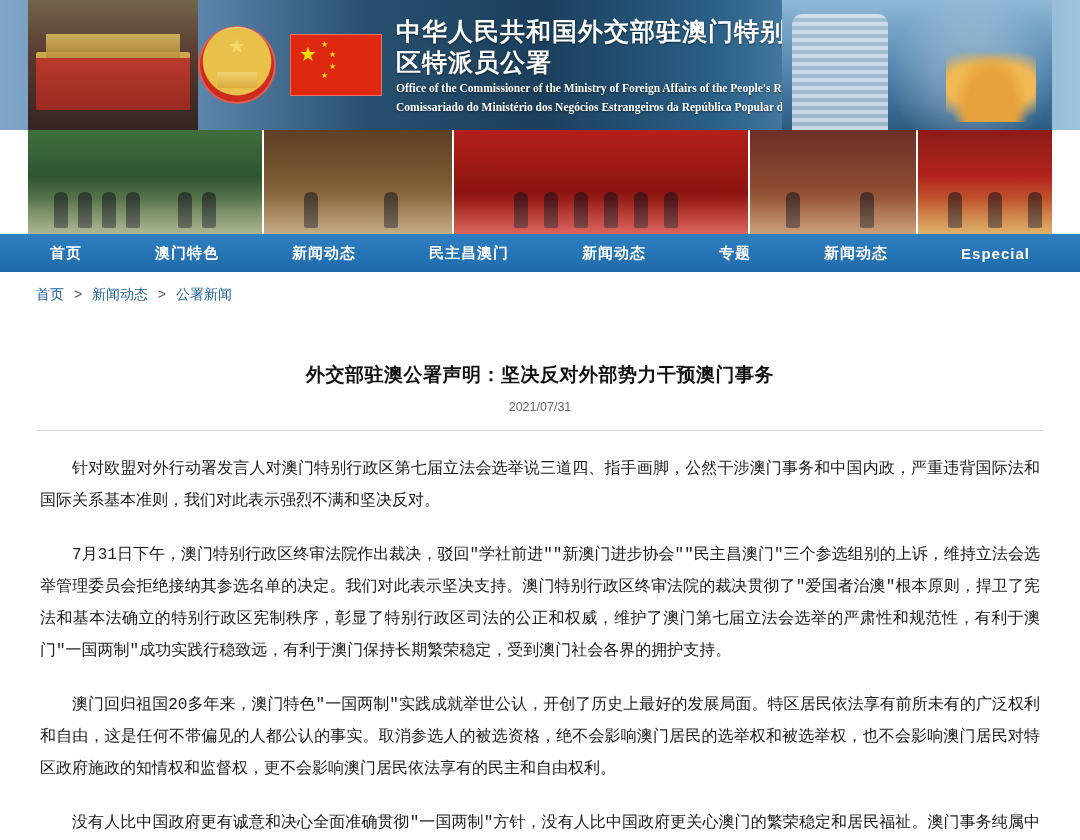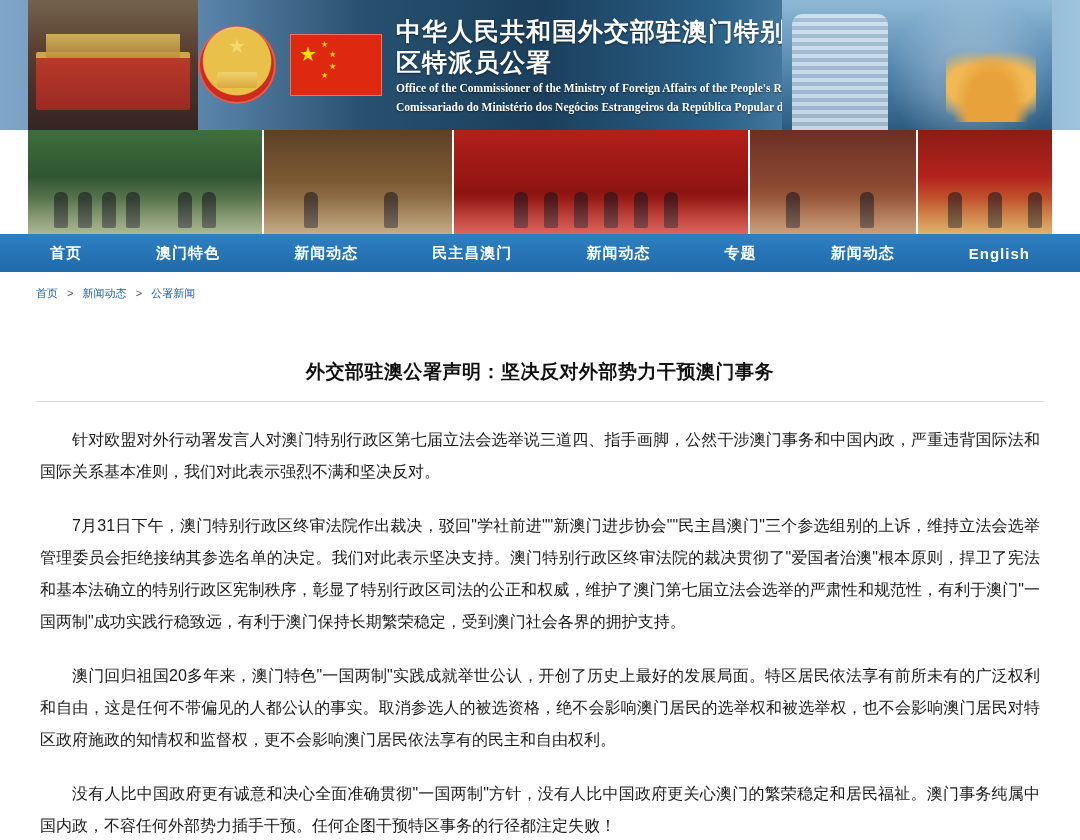--- a/index.html
+++ b/index.html
@@ -192,21 +192,21 @@
     font-weight: bold;
     letter-spacing: 1px;
     cursor: pointer;
     white-space: nowrap;
   }
 
   
   .breadcrumb {
     width: 1080px;
     padding: 14px 28px 10px 36px;
-    font-size: 11px;
+    font-size: 14px;
     color: #1b5e9a;
   }
   .breadcrumb a { color: #1b5e9a; text-decoration: none; cursor: pointer; }
   .breadcrumb .sep { color: #555; margin: 0 6px; }
 
   
   .article {
     width: 1080px;
     padding: 0 34px;
   }
@@ -233,21 +233,21 @@
   .article-body {
     padding: 0 6px;
   }
   .article-body p {
     font-size: 16px;
     line-height: 2.0;
     color: #1a1a1a;
     margin: 22px 0 0 0;
     text-align: justify;
     text-indent: 2em;
-    font-family: Liberation Sans, sans-serif;
+    font-family: Liberation Mono, monospace;
   }
 </style>
 </head>
 <body>
 
 <div class="site-header">
   <div class="hdr-left"></div>
 
   <div class="hdr-center">
     <div class="emblem"></div>
@@ -309,34 +309,35 @@
 
 <div class="nav-bar">
   <div class="nav-inner">
     <div class="nav-item">首页</div>
     <div class="nav-item">澳门特色</div>
     <div class="nav-item">新闻动态</div>
     <div class="nav-item">民主昌澳门</div>
     <div class="nav-item">新闻动态</div>
     <div class="nav-item">专题</div>
     <div class="nav-item">新闻动态</div>
-    <div class="nav-item">English</div>
+    <div class="nav-item">Especial</div>
   </div>
 </div>
 
 <div class="breadcrumb">
   <a>首页</a>
   <span class="sep">&gt;</span>
   <a>新闻动态</a>
   <span class="sep">&gt;</span>
   <a>公署新闻</a>
 </div>
 
 <div class="article">
   <h1 class="article-title">外交部驻澳公署声明：坚决反对外部势力干预澳门事务</h1>
+  <div class="article-date">2021/07/31</div>
   <div class="divider"></div>
   <div class="article-body">
     <p>针对欧盟对外行动署发言人对澳门特别行政区第七届立法会选举说三道四、指手画脚，公然干涉澳门事务和中国内政，严重违背国际法和国际关系基本准则，我们对此表示强烈不满和坚决反对。</p>
     <p>7月31日下午，澳门特别行政区终审法院作出裁决，驳回"学社前进""新澳门进步协会""民主昌澳门"三个参选组别的上诉，维持立法会选举管理委员会拒绝接纳其参选名单的决定。我们对此表示坚决支持。澳门特别行政区终审法院的裁决贯彻了"爱国者治澳"根本原则，捍卫了宪法和基本法确立的特别行政区宪制秩序，彰显了特别行政区司法的公正和权威，维护了澳门第七届立法会选举的严肃性和规范性，有利于澳门"一国两制"成功实践行稳致远，有利于澳门保持长期繁荣稳定，受到澳门社会各界的拥护支持。</p>
     <p>澳门回归祖国20多年来，澳门特色"一国两制"实践成就举世公认，开创了历史上最好的发展局面。特区居民依法享有前所未有的广泛权利和自由，这是任何不带偏见的人都公认的事实。取消参选人的被选资格，绝不会影响澳门居民的选举权和被选举权，也不会影响澳门居民对特区政府施政的知情权和监督权，更不会影响澳门居民依法享有的民主和自由权利。</p>
     <p>没有人比中国政府更有诚意和决心全面准确贯彻"一国两制"方针，没有人比中国政府更关心澳门的繁荣稳定和居民福祉。澳门事务纯属中国内政，不容任何外部势力插手干预。任何企图干预特区事务的行径都注定失败！</p>
 
   </div>
 </div>
 

